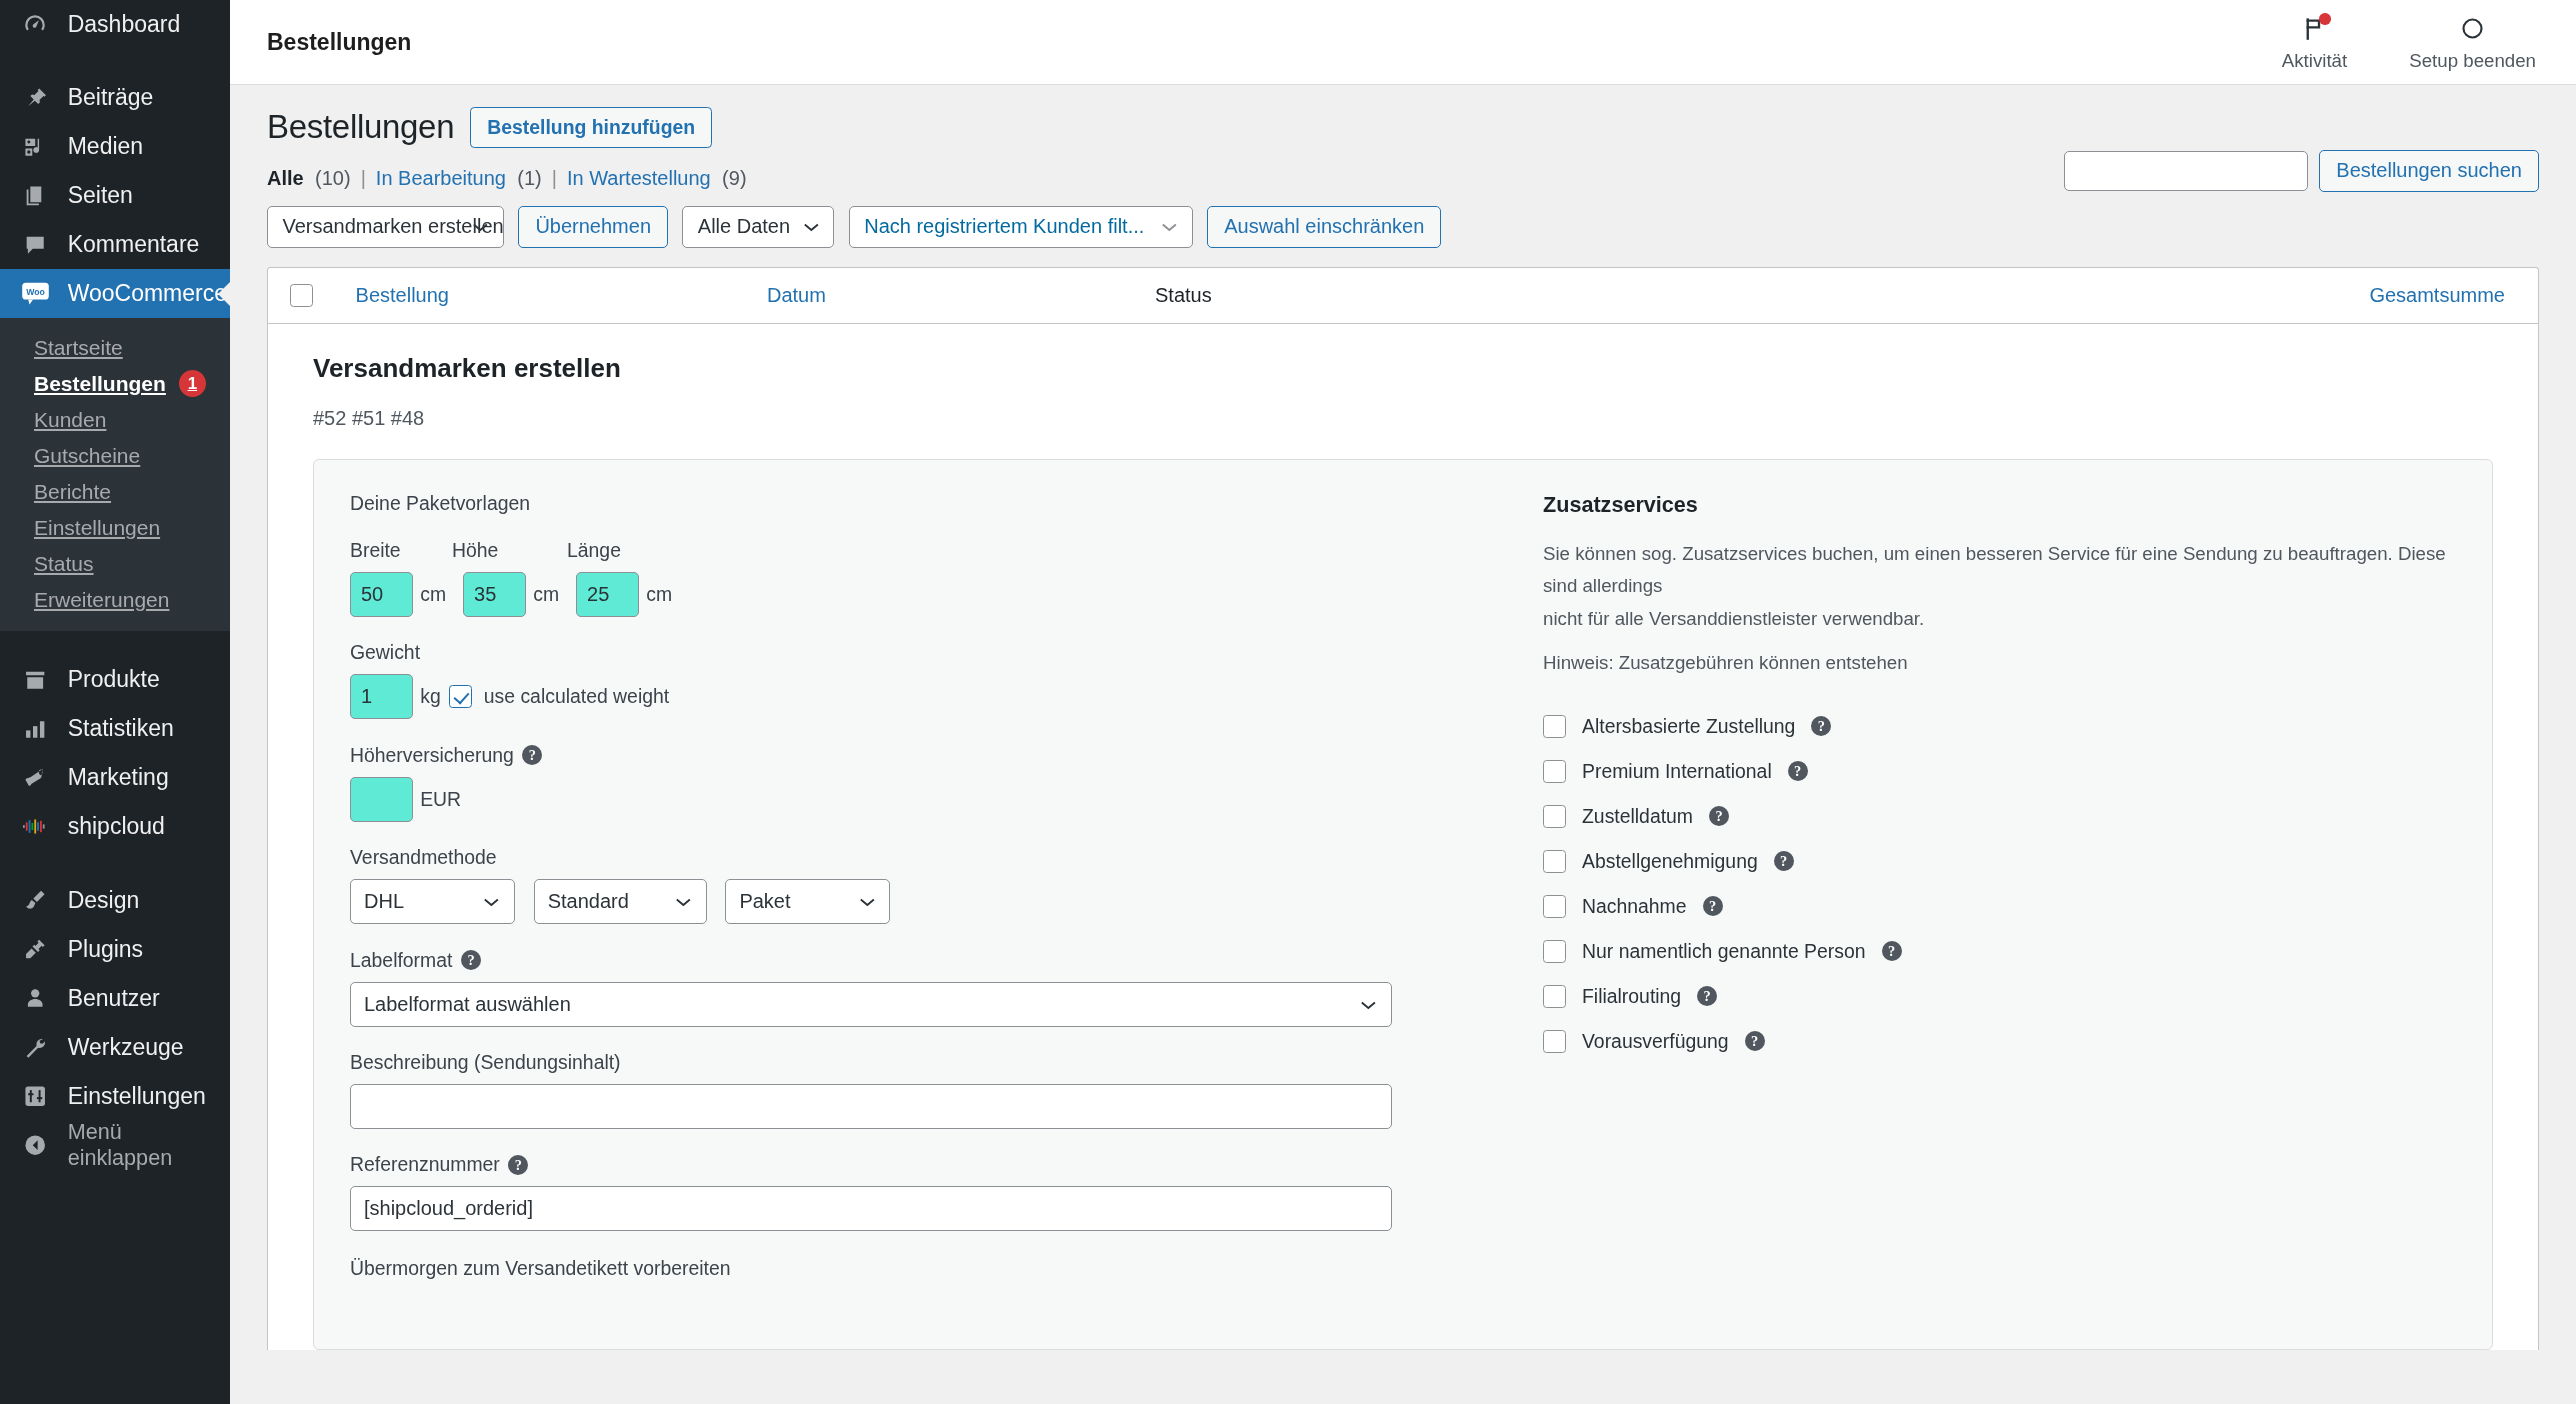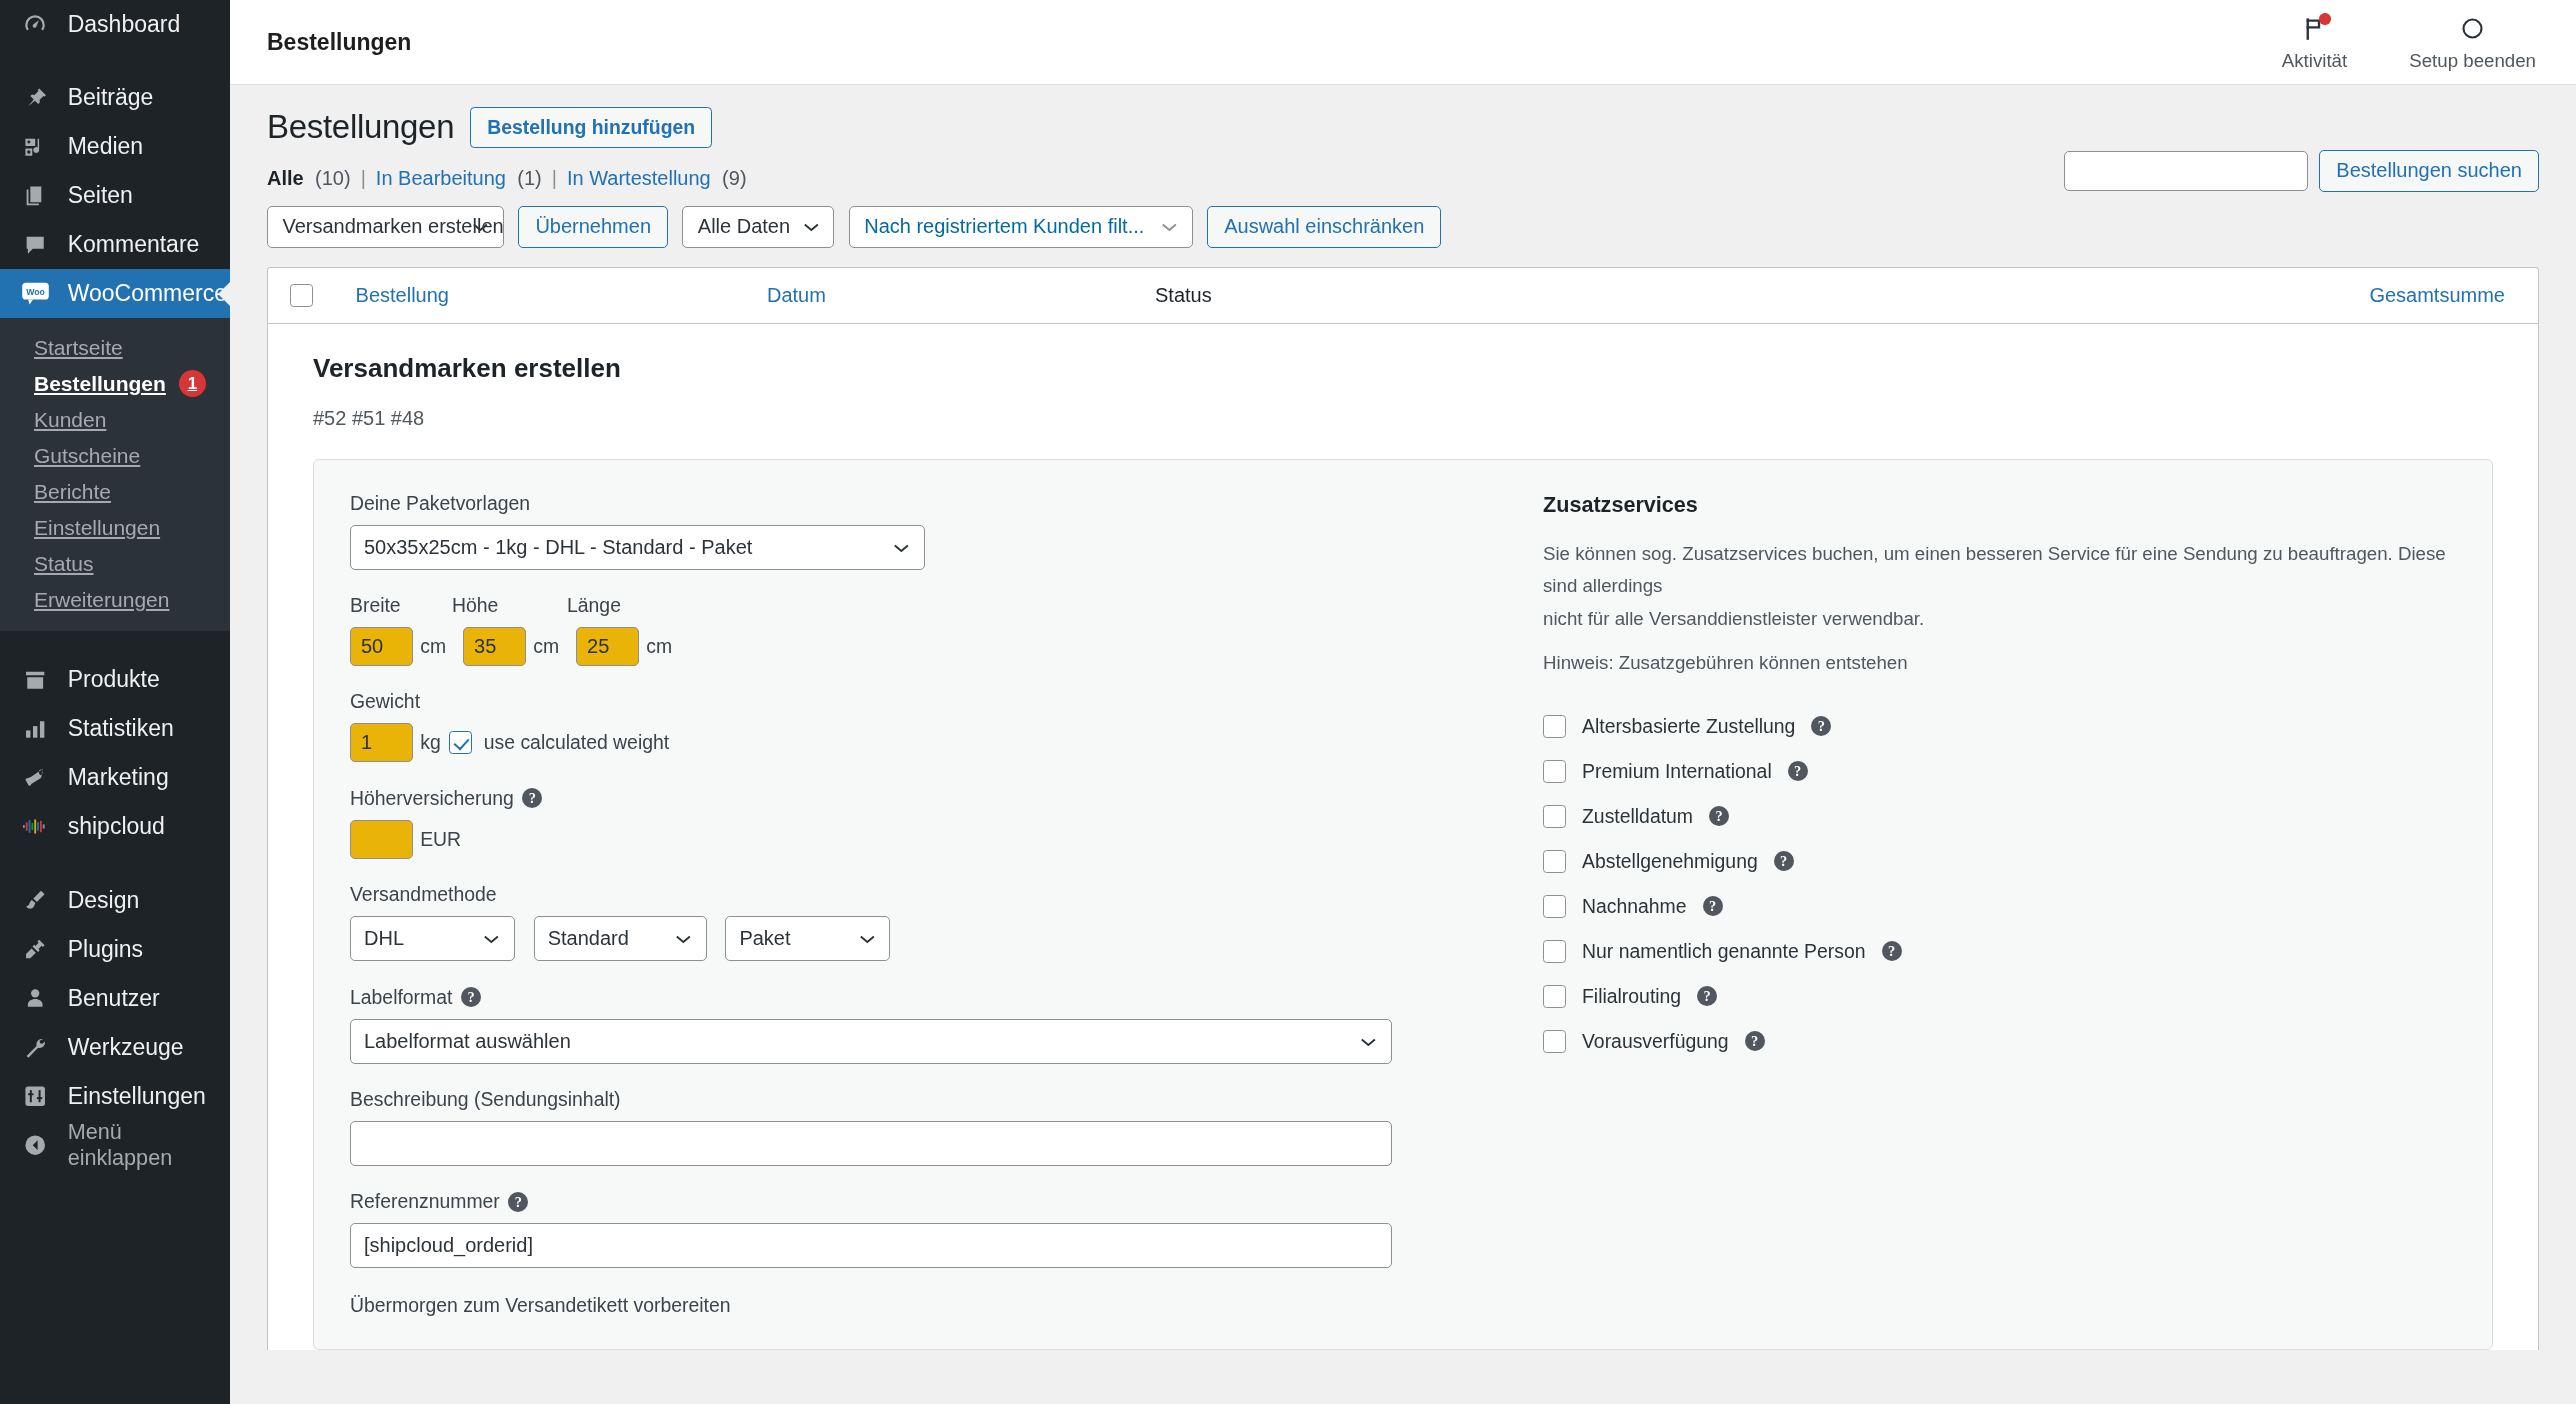--- a/index.html
+++ b/index.html
@@ -176,21 +176,21 @@
     position: relative; display: flex; align-items: center;
     width: 575px; height: 45px; background: #fff;
     border: 0.7px solid #8c8f94; border-radius: 5px;
     font-size: 20px; color: #2c3338; padding: 0 37px 0 13px; cursor: pointer;
   }
   .sel-wide .chev { position: absolute; right: 13px; top: 50%; transform: translateY(-50%); }
 
   .dim-row { display: flex; gap: 0; }
   .dim-labels { display: flex; }
   .txt-sm {
-    width: 63px; height: 39px; background: #eab308;
+    width: 63px; height: 45px; background: #5eead4;
     border: 0.7px solid #8c8f94; border-radius: 5px;
     font-size: 20px; color: #2c3338; padding: 0 10px;
     font-family: inherit;
   }
   .unit { font-size: 19.4px; color: #3c434a; margin: 0 17px 0 7.2px; }
   .inline { display: flex; align-items: center; }
 
   .help-icon {
     display: inline-flex; align-items: center; justify-content: center;
     width: 20px; height: 20px; border-radius: 50%;
@@ -539,28 +539,20 @@
         <div class="panel-wrap">
           <div class="panel-title">Versandmarken erstellen</div>
           <div class="panel-orders">#52 #51 #48</div>
 
           <div class="form-card">
 
             <div class="col-left">
 
               <div class="field-group">
                 <div class="field-label">Deine Paketvorlagen</div>
-                <div class="sel-wide">
-                  <span>50x35x25cm - 1kg - DHL - Standard - Paket</span>
-                  <span class="chev">
-                    <svg width="18.7" height="11.5" viewBox="0 0 20 12" fill="none" stroke="#2c3338" stroke-width="2">
-                        <path d="M3 3l7 6 7-6"></path>
-                      </svg>
-                  </span>
-                </div>
               </div>
 
               <div class="field-group">
                 <div class="dim-labels">
                   <div class="field-label" style="width:102px">Breite</div>
                   <div class="field-label" style="width:115px">Höhe</div>
                   <div class="field-label">Länge</div>
                 </div>
                 <div class="dim-row inline">
                   <input class="txt-sm" type="text" value="50" style="">

